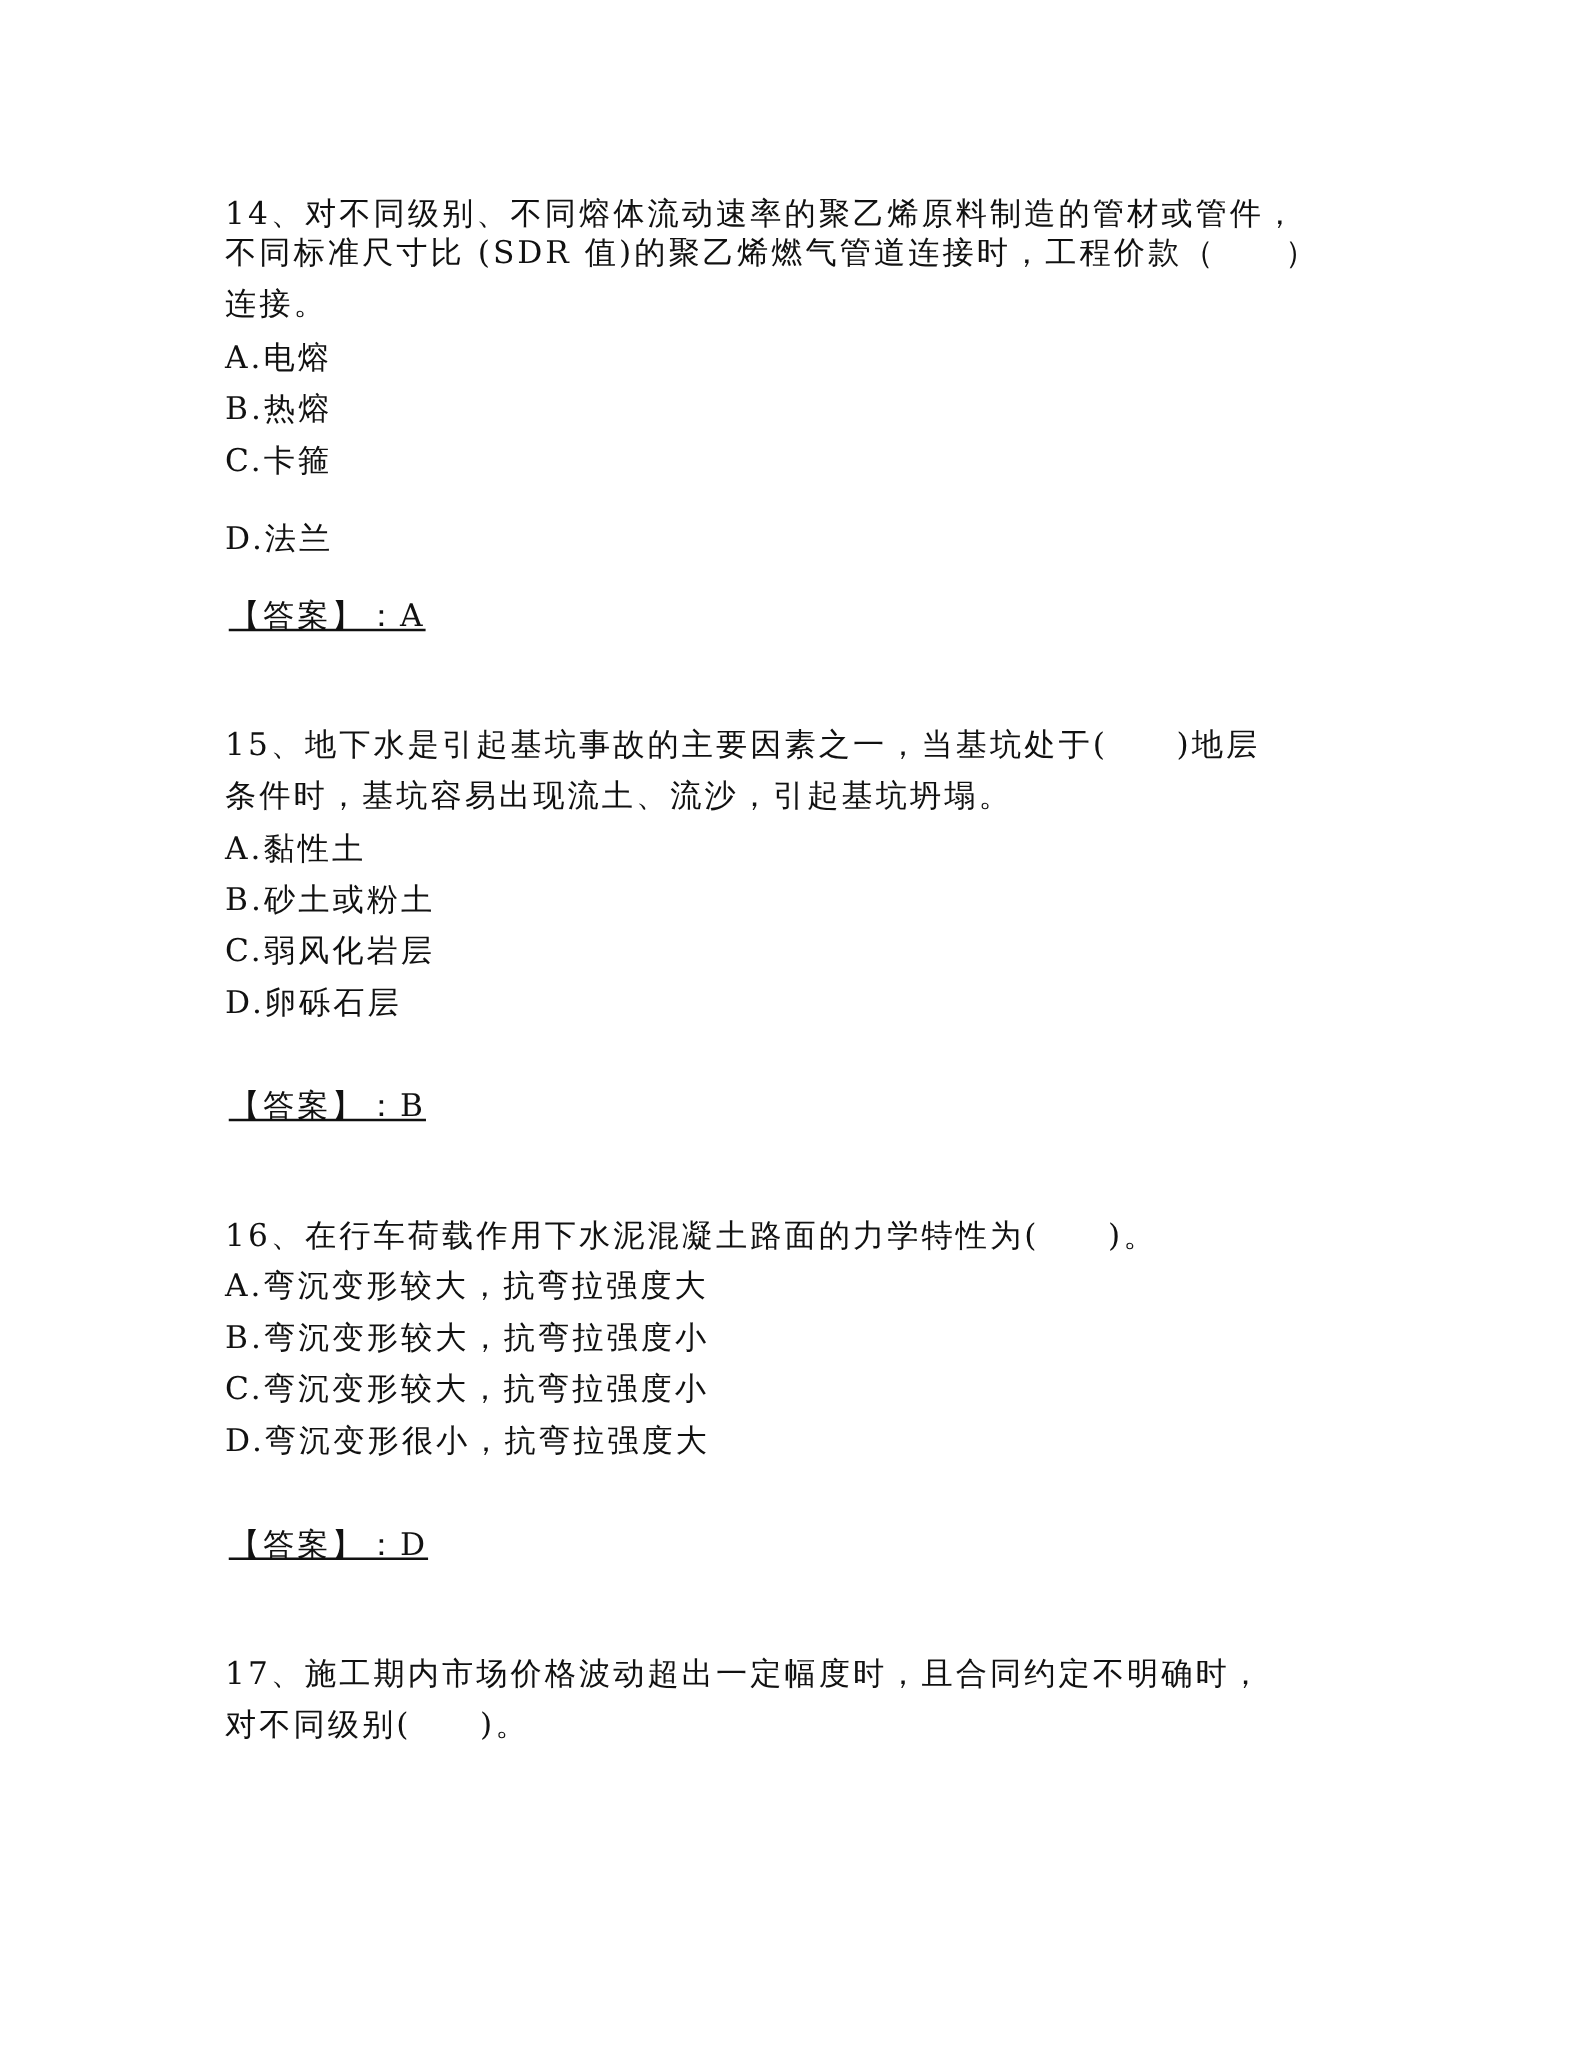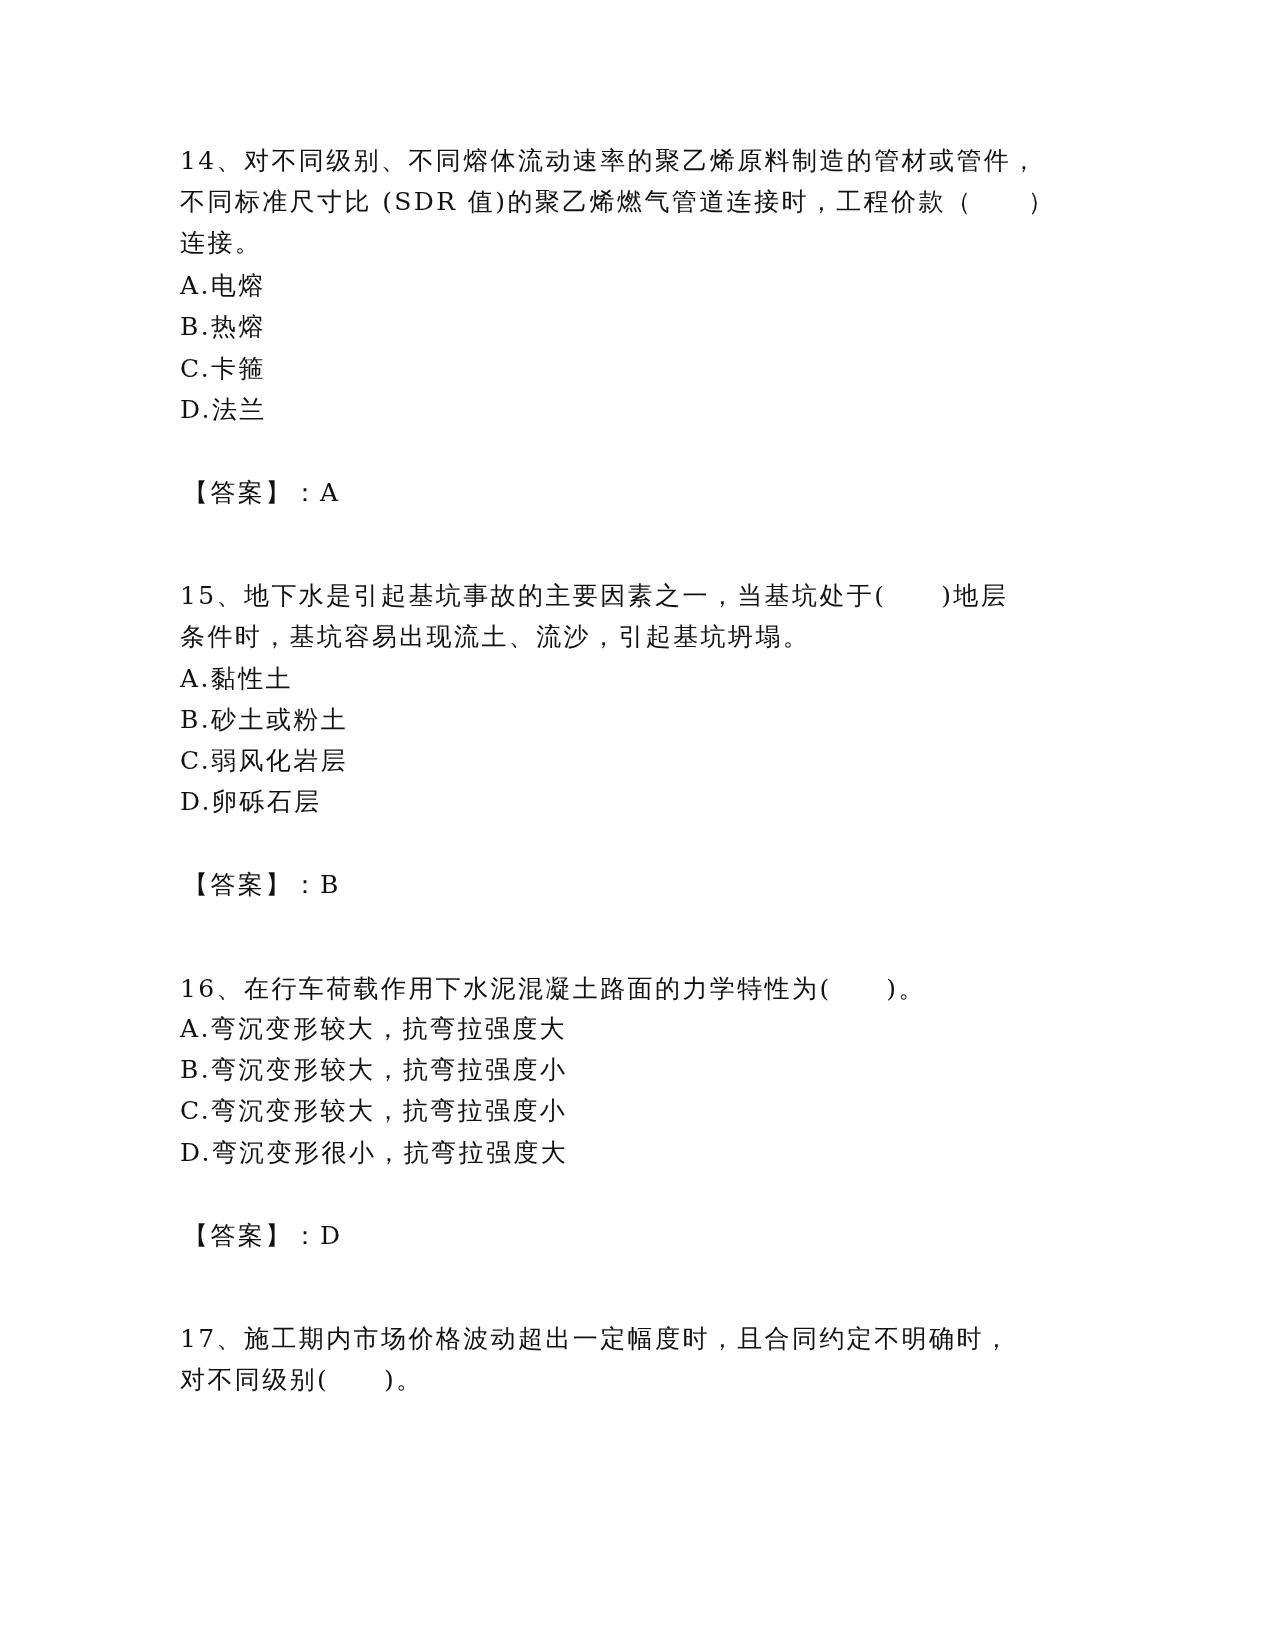--- a/index.html
+++ b/index.html
@@ -6,35 +6,35 @@
   body {
     width: 1275px; height: 1650px; position: relative; overflow: hidden;
     font-family: "DejaVu Serif", "Liberation Serif", serif;
     color: #111111;
   }
   .line {
     position: absolute; left: 180px;
     font-size: 25px; line-height: 30px; white-space: nowrap;
     letter-spacing: 2.4px;
   }
-  .answer { left: 183px; }
+  .answer { left: 183px; text-decoration: underline; }
 </style>
 </head>
 <body>
 
 <div>
 
   <div>
-    <div class="line" style="top:146px">14、对不同级别、不同熔体流动速率的聚乙烯原料制造的管材或管件，</div>
+    <div class="line" style="top:156px">14、对不同级别、不同熔体流动速率的聚乙烯原料制造的管材或管件，</div>
     <div class="line" style="top:187px">不同标准尺寸比 (SDR 值)的聚乙烯燃气管道连接时，工程价款（　　）</div>
     <div class="line" style="top:228px">连接。</div>
     <div class="line" style="top:271px">A.电熔</div>
     <div class="line" style="top:312px">B.热熔</div>
     <div class="line" style="top:354px">C.卡箍</div>
-    <div class="line" style="top:395px">D.法兰</div>
+    <div class="line" style="top:416px">D.法兰</div>
     <div class="line answer" style="top:478px">【答案】：A</div>
   </div>
 
   <div>
     <div class="line" style="top:581px">15、地下水是引起基坑事故的主要因素之一，当基坑处于(　　)地层</div>
     <div class="line" style="top:622px">条件时，基坑容易出现流土、流沙，引起基坑坍塌。</div>
     <div class="line" style="top:664px">A.黏性土</div>
     <div class="line" style="top:705px">B.砂土或粉土</div>
     <div class="line" style="top:746px">C.弱风化岩层</div>
     <div class="line" style="top:787px">D.卵砾石层</div>

